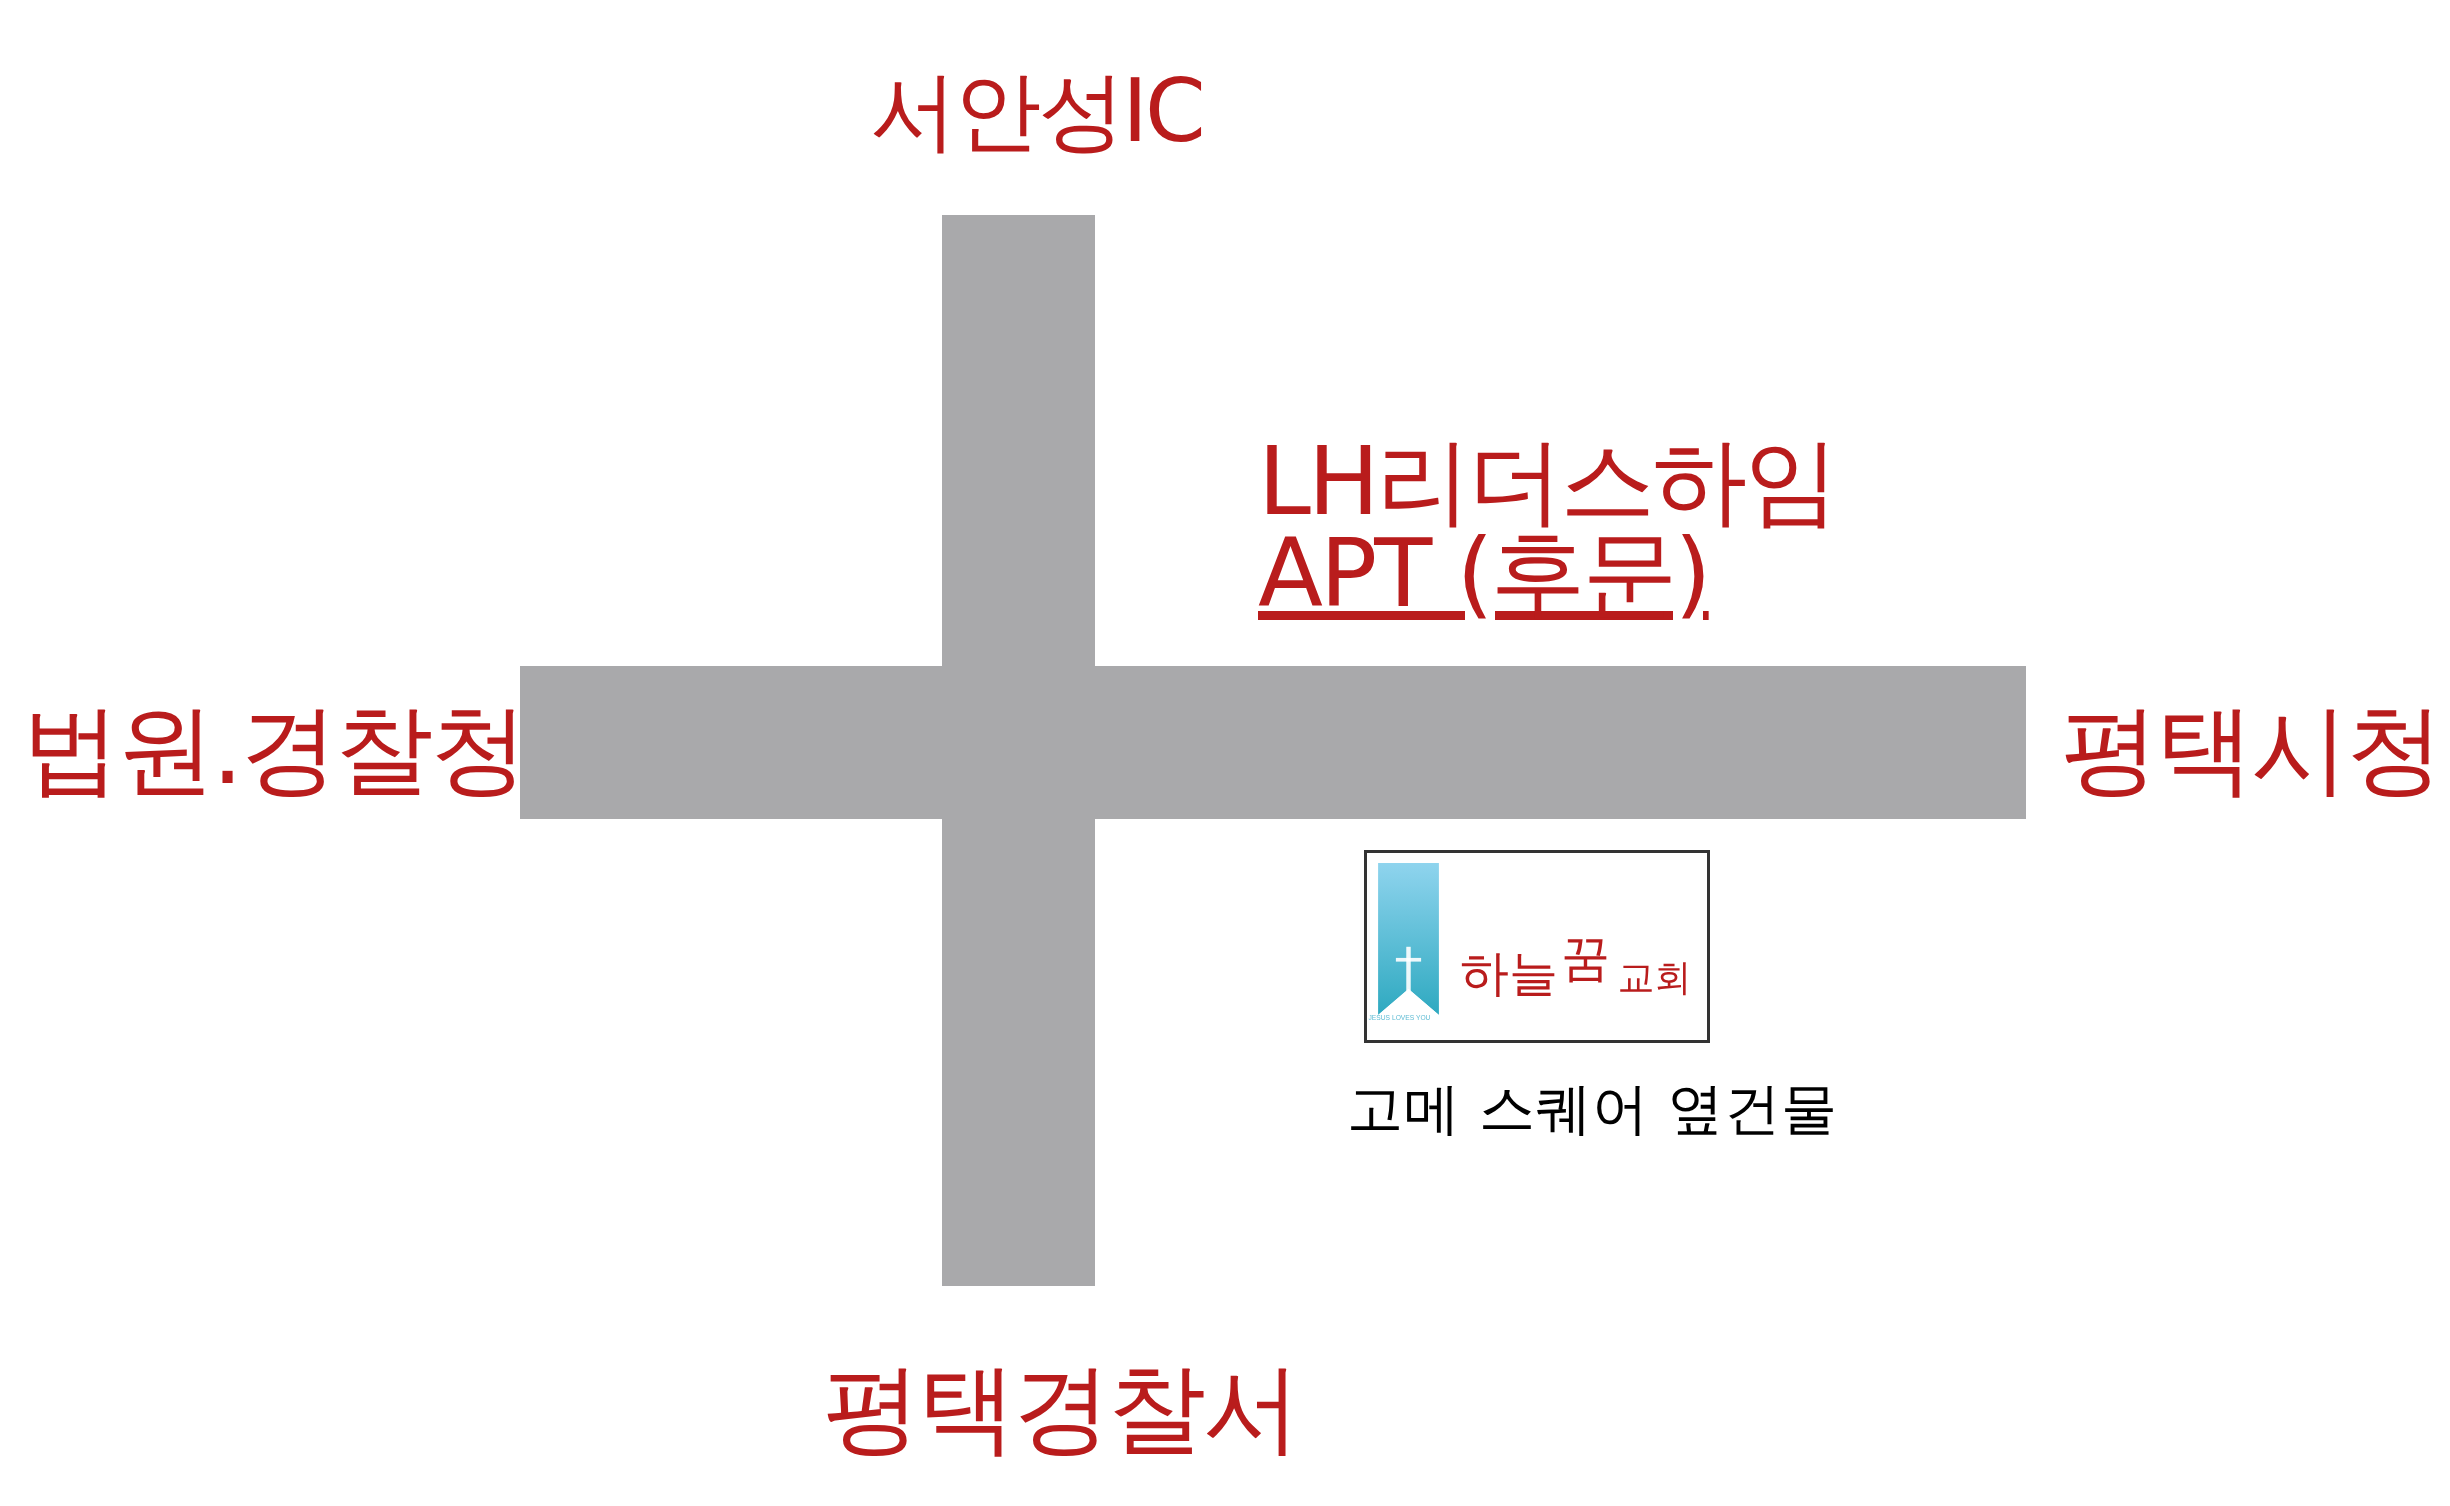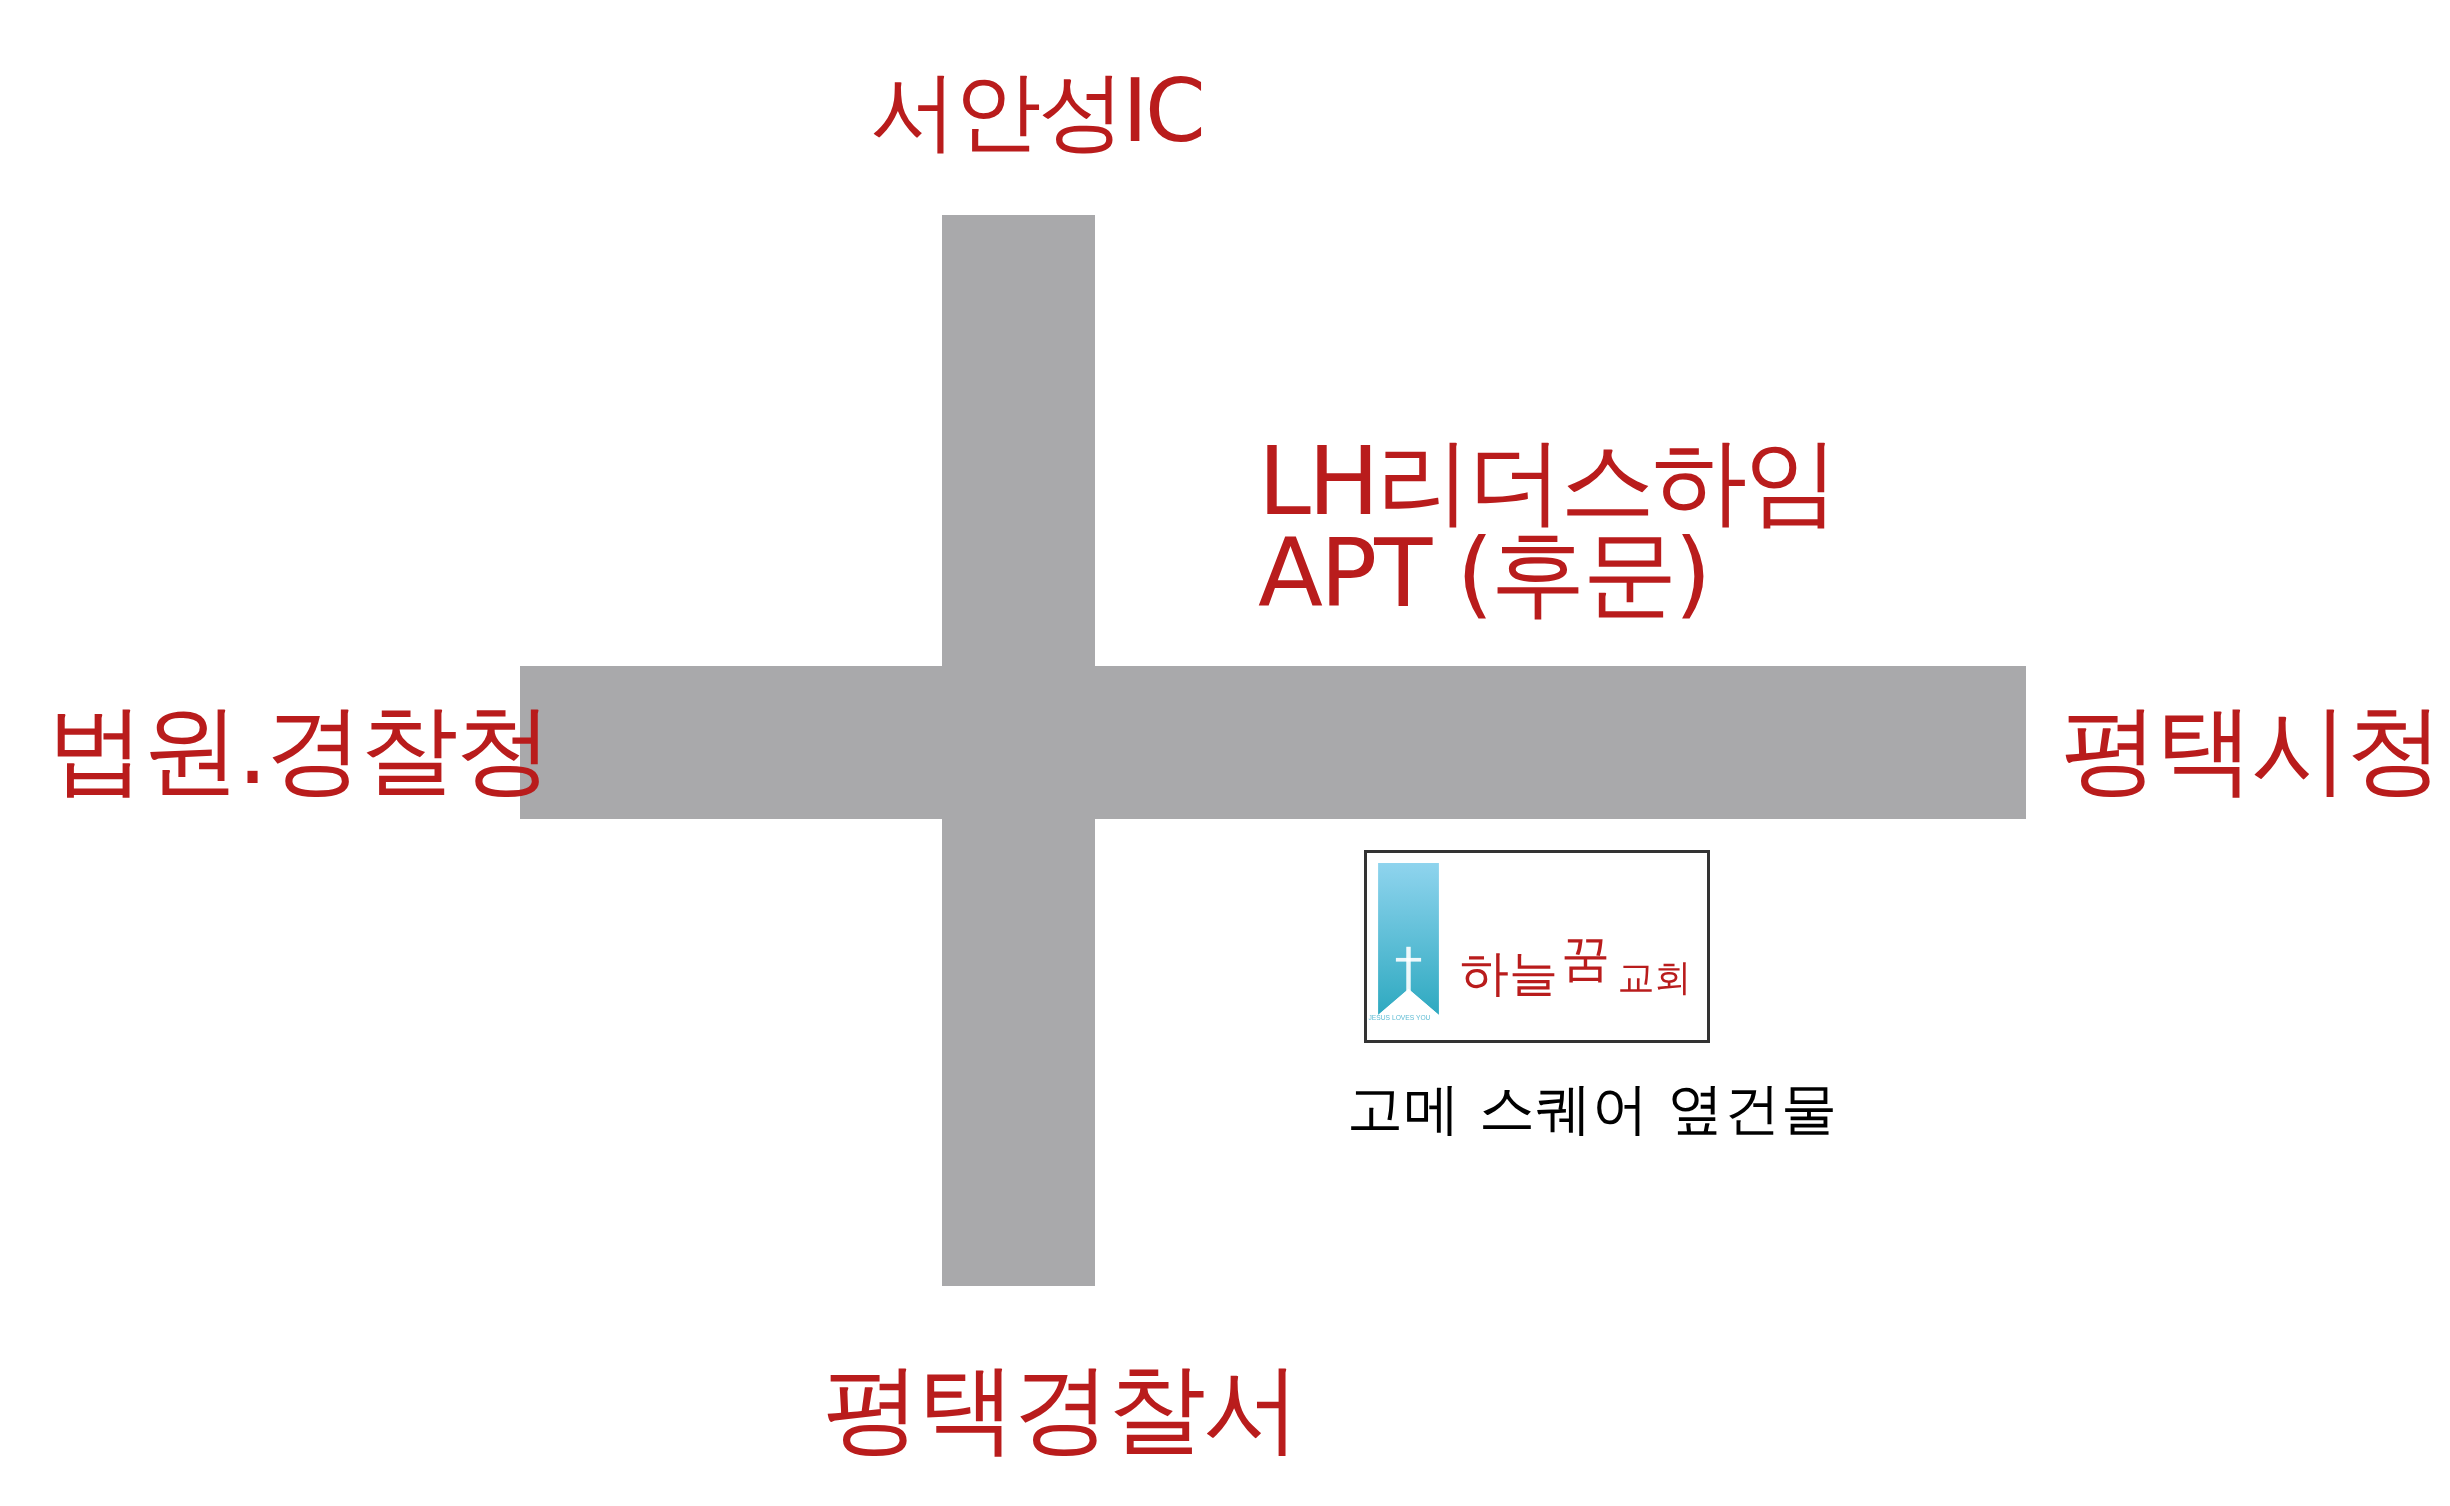--- a/index.html
+++ b/index.html
@@ -40,21 +40,21 @@
       letter-spacing: -3px;
     }
     .label-north {
       left: 870px;
       top: 68px;
       width: 333px;
       font-size: 87px;
       text-align: center;
     }
     .label-west {
-      left: 47px;
+      left: 22px;
       top: 700px;
       width: 437px;
       font-size: 98px;
       text-align: left;
     }
     .label-east {
       left: 2061px;
       top: 700px;
       width: 333px;
       font-size: 98px;
@@ -150,21 +150,21 @@
 <div class="road road-vertical"></div>
 <div class="road road-horizontal"></div>
 
 <div class="label label-north">서안성IC</div>
 <div class="label label-west">법원.경찰청</div>
 <div class="label label-east">평택시청</div>
 <div class="label label-south">평택경찰서</div>
 
 <div class="label label-apt">
   <span>LH리더스하임</span>
-  <span style="margin-top:-74px;">APT (후문)</span>
+  <span style="margin-top:-74px;text-decoration:underline;">APT (후문)</span>
 </div>
 
 <div class="church-box">
   <svg class="church-banner" viewBox="0 0 82 205" width="61" height="152">
     <defs>
       <linearGradient id="bannerGrad" x1="0" y1="0" x2="0" y2="1">
         <stop offset="0" stop-color="#8fd4ee"></stop>
         <stop offset="1" stop-color="#2ea9c0"></stop>
       </linearGradient>
     </defs>

